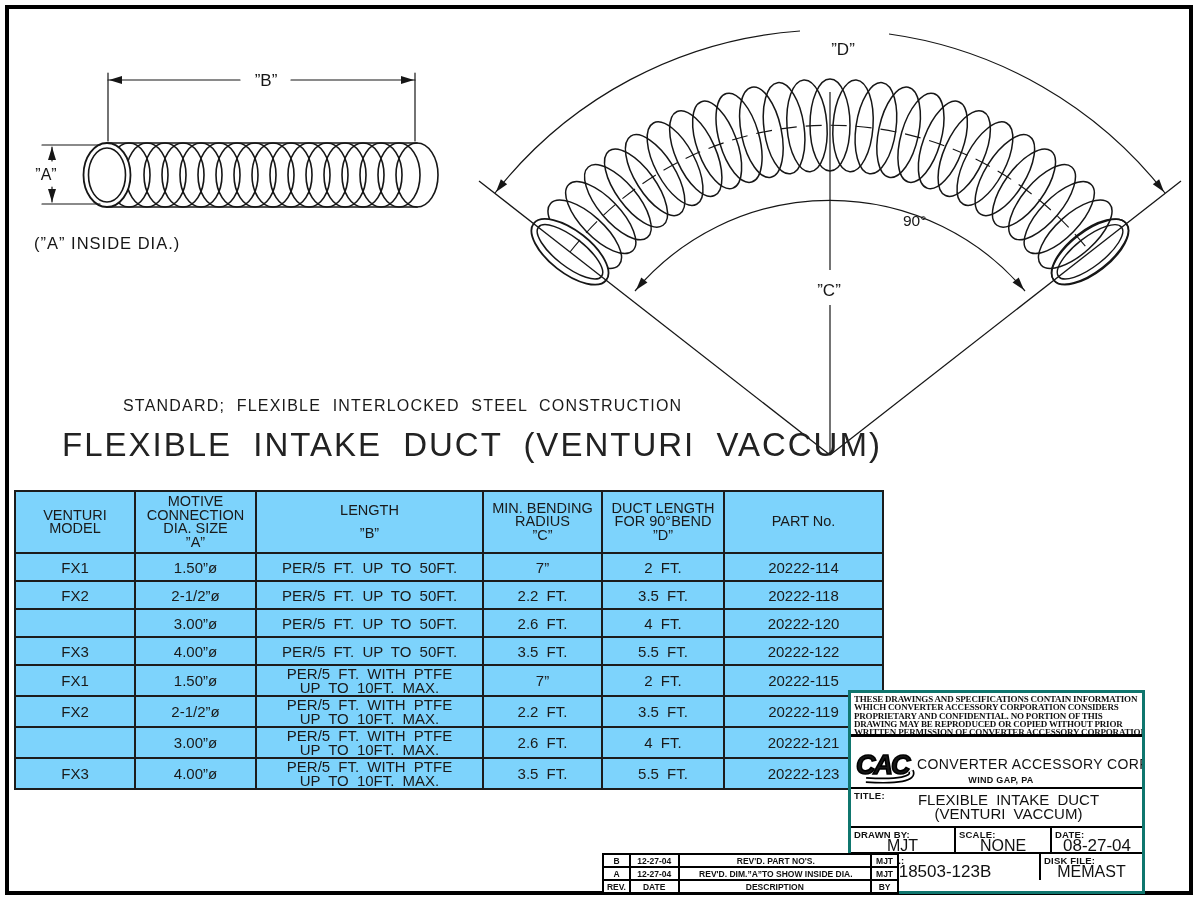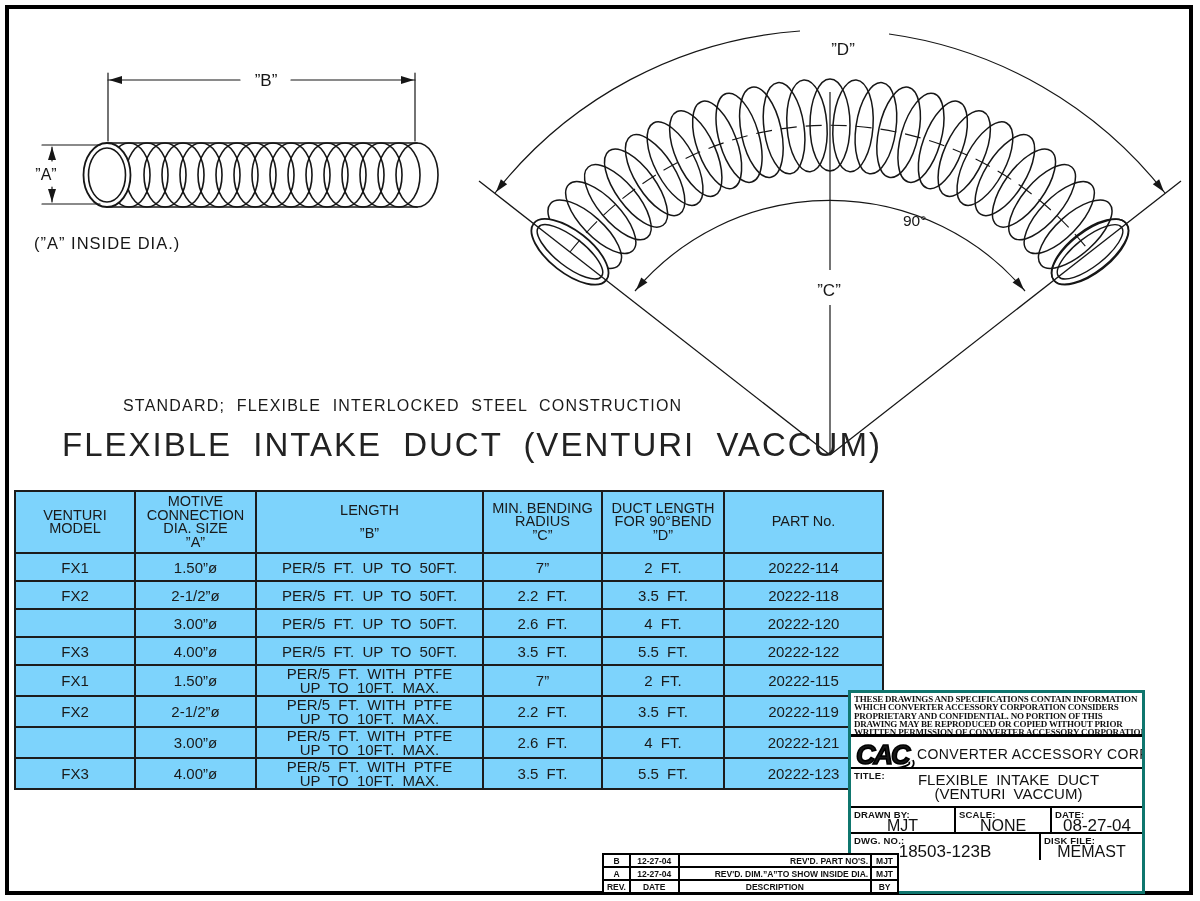--- a/index.html
+++ b/index.html
@@ -25,42 +25,42 @@
   .hgap{display:block;height:9px;}
   .cell2line{display:block;line-height:13.5px;}
 
   
   .tblock{position:absolute;left:848px;top:690px;width:297px;height:204px;background:#fff;
           border:3px solid #0f766e;box-sizing:border-box;}
   .tb-row{position:relative;box-sizing:border-box;border-bottom:2px solid #000;overflow:hidden;}
   .tb-notice{height:44px;padding:2px 3px 0 3px;border-bottom-width:3px;}
   .tb-notice div{font-family:"Liberation Serif",serif;font-weight:bold;font-size:9px;
           line-height:8.3px;letter-spacing:-0.2px;white-space:nowrap;}
-  .tb-logo{height:32px;}
+  .tb-logo{height:42px;margin-top:10px;}
   .tb-company{position:absolute;left:66px;top:9px;font-size:14px;letter-spacing:0.4px;white-space:nowrap;}
   .tb-location{position:absolute;left:60px;top:28px;width:180px;text-align:center;
           font-size:9px;font-weight:bold;letter-spacing:0.3px;}
   .tb-label{position:absolute;left:3px;top:1px;font-size:9.5px;font-weight:bold;letter-spacing:0.2px;}
   .tb-customer{height:29px;}
   .tb-customer .tb-value{margin-top:7px;text-align:center;font-size:20px;word-spacing:6px;letter-spacing:0.5px;}
   .tb-title{height:39px;}
   .tb-title .tb-value{margin-top:4px;text-align:center;font-size:15px;line-height:14px;word-spacing:4px;padding-left:24px;}
   .tb-cells{display:flex;}
   .tb-r5{height:26px;justify-content:flex-end;}
   .tb-r6{height:26px;border-bottom:none;}
   .tb-cell{position:relative;box-sizing:border-box;height:100%;}
   .tb-cell + .tb-cell{border-left:2px solid #000;}
   .tb-cell .tb-value{text-align:center;margin-top:9px;font-size:16px;}
   .tb-cell .tb-value.big{font-size:17px;margin-top:8px;}
 
   
   table.rev{position:absolute;left:602px;top:853px;width:297px;border-collapse:collapse;background:#fff;}
   table.rev td{border:2px solid #000;font-size:8.5px;font-weight:bold;height:11px;
           text-align:center;padding:0 2px;white-space:nowrap;color:#111;}
-  table.rev td.desc{text-align:right;padding-left:4px;}
+  table.rev td.desc{text-align:center;padding-left:4px;}
 </style>
 </head>
 <body>
 
 <div class="stage">
   <div class="frame"></div>
 
   <svg width="1200" height="486" viewBox="0 0 1200 486" style="position:absolute;left:0;top:0;">
     <defs>
       <path id="arr" d="M0,0 L-13,-4 L-13,4 Z" fill="#161616"></path>

